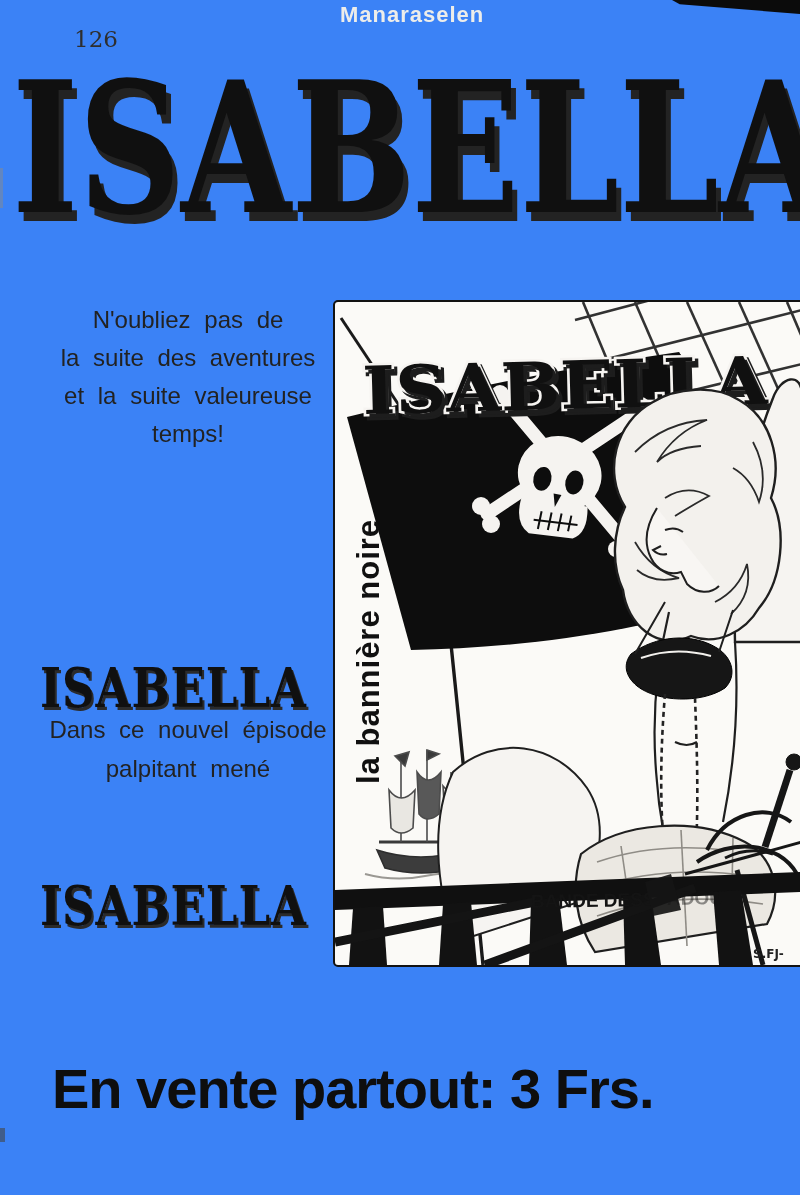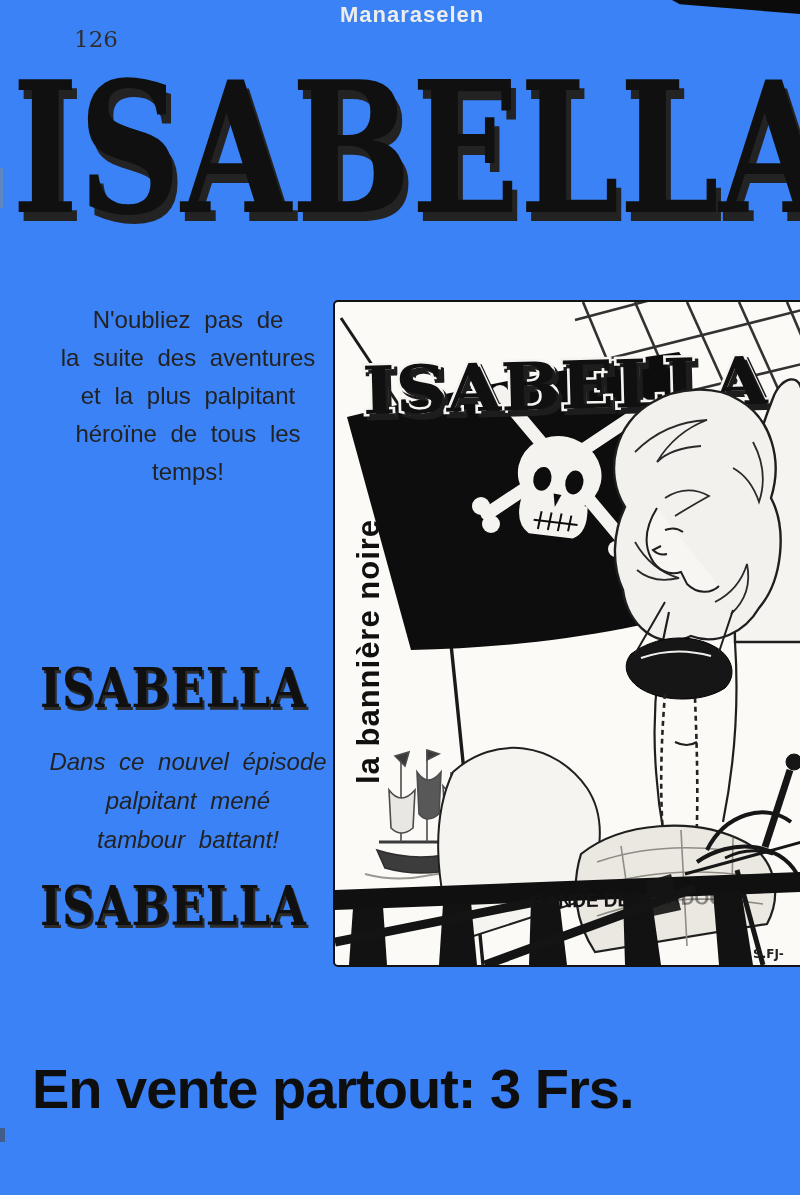--- a/index.html
+++ b/index.html
@@ -41,29 +41,29 @@
   }
   #logo2{top:658px;}
   #logo3{top:876px;}
   
   .copy{
     position:absolute;left:38px;width:300px;
     font-size:24px;line-height:38px;color:#222;word-spacing:7px;text-align:center;
   }
   .copy div{white-space:nowrap;}
   #para1{top:301px;}
-  #para2{top:742px;line-height:39px;font-style:italic;}
+  #para2{top:710px;line-height:39px;}
   
   .cover{
     position:absolute;left:333px;top:300px;width:467px;height:663px;
     border:2px solid #121212;border-radius:5px;background:#fbfaf7;overflow:hidden;
   }
   
   .footer{
-    position:absolute;top:1056px;left:32px;width:740px;
+    position:absolute;top:1056px;left:52px;width:740px;
     font-size:56px;font-weight:bold;letter-spacing:-1px;color:#0e0e0e;
     white-space:nowrap;
   }
 </style>
 </head>
 <body>
 
 <div id="page">
 
   <div class="corner-wedge"></div>
@@ -71,31 +71,29 @@
   <div class="edge-mark-left2"></div>
 
   <div class="watermark">Manaraselen</div>
   <div class="page-number">126</div>
 
   <div class="ornate logo-big">ISABELLA</div>
 
   <div class="copy" id="para1">
     <div>N'oubliez pas de</div>
     <div>la suite des aventures</div>
-    <div>et la plus palpitant</div>
-    <div>héroïne de tous les</div>
+    <div>et la suite valeureuse</div>
     <div>temps!</div>
   </div>
 
   <div class="ornate logo-med" id="logo2">ISABELLA</div>
 
   <div class="copy" id="para2">
     <div>Dans ce nouvel épisode</div>
     <div>palpitant mené</div>
-    <div>tambour battant!</div>
   </div>
 
   <div class="ornate logo-med" id="logo3">ISABELLA</div>
 
   <div class="cover">
     <svg width="467" height="663" viewBox="0 0 467 663">
 
       <g stroke="#1c1c1c" stroke-width="2.6" fill="none" opacity="0.9">
         <path d="M248,0 L352,250"></path>
         <path d="M300,0 L404,240"></path>

